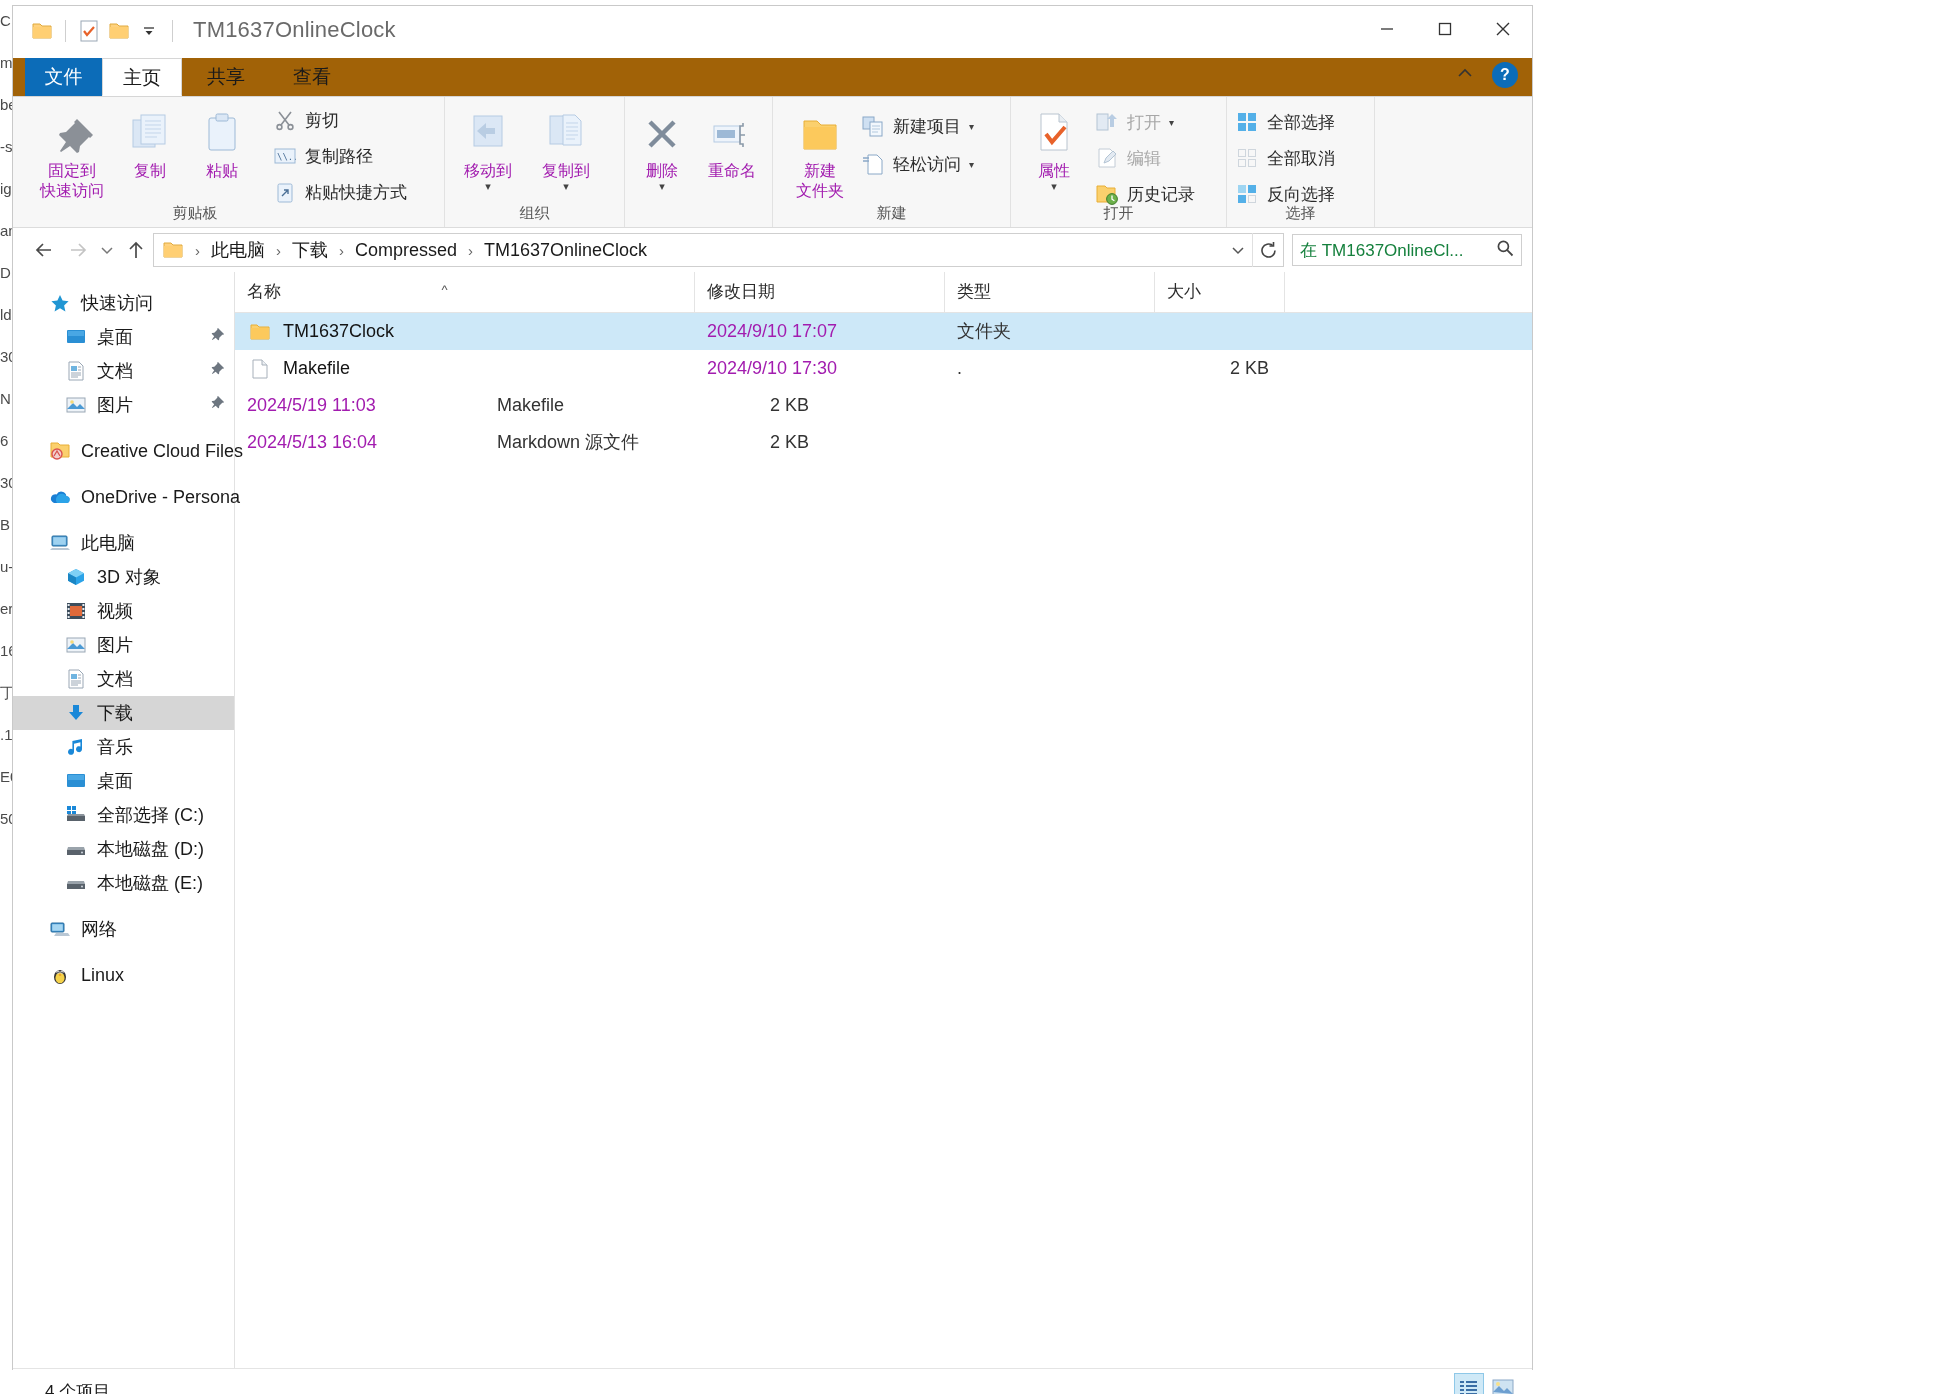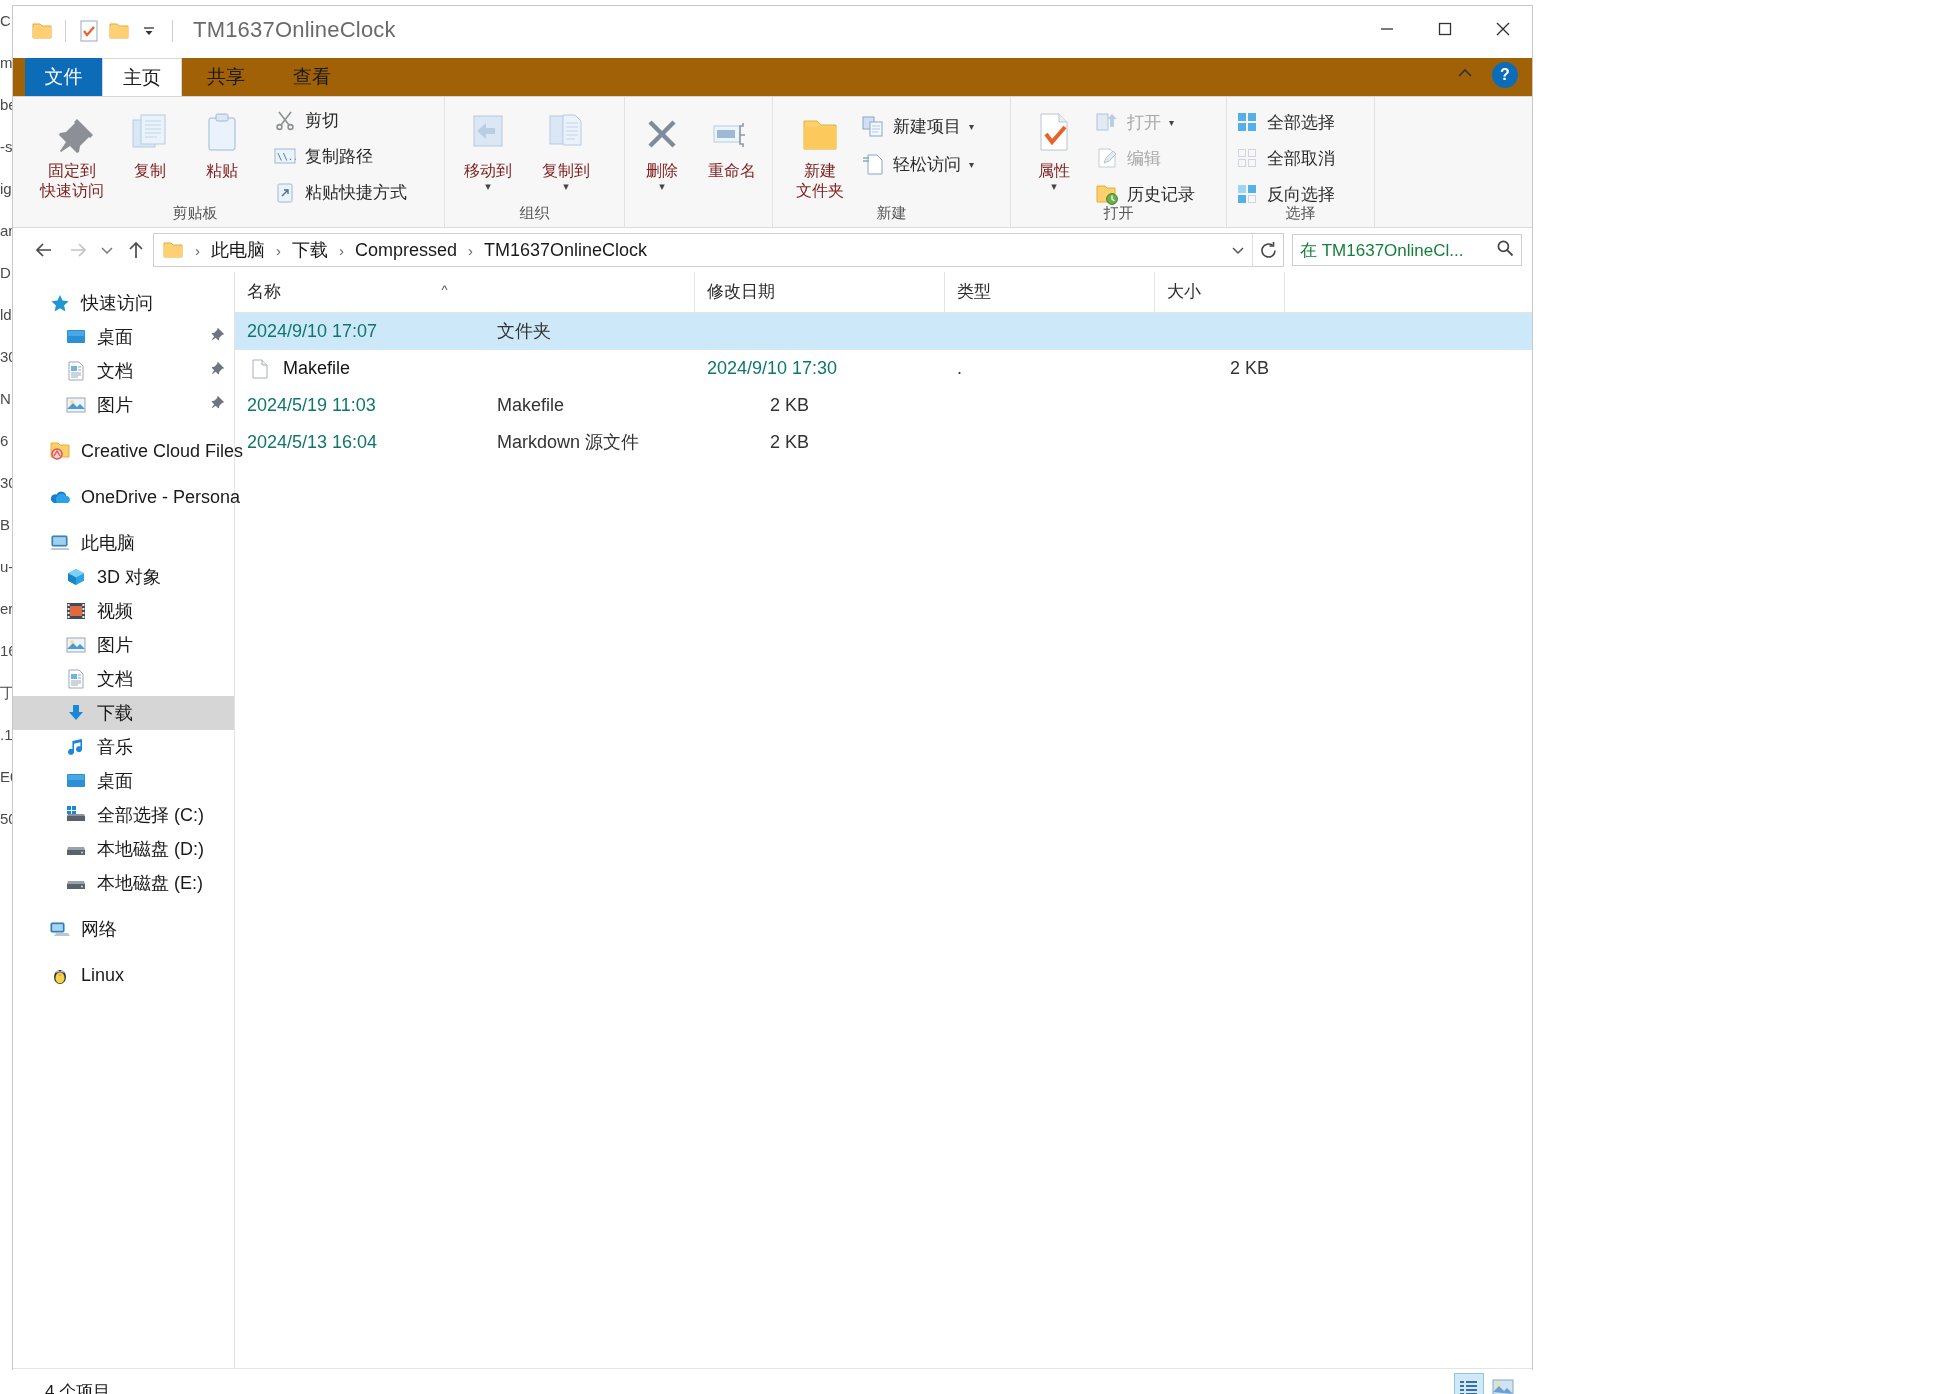--- a/index.html
+++ b/index.html
@@ -40,21 +40,21 @@
   .tabstrip .right-ic{position:absolute;right:14px;top:4px;display:flex;align-items:center;gap:16px;}
   .help-circle{width:26px;height:26px;border-radius:50%;background:#0c6cb8;color:#fff;font-size:16px;
                display:flex;align-items:center;justify-content:center;font-weight:bold;}
 
   
   .ribbon{position:relative;height:130px;background:#f7f7f7;border-bottom:1px solid #dcdcdc;}
   .rgroup{position:absolute;top:0;height:130px;border-right:1px solid #e2e2e2;box-sizing:border-box;}
   .rgroup .glabel{position:absolute;bottom:4px;left:0;width:100%;text-align:center;font-size:15px;color:#575757;}
   .bigbtn{position:absolute;top:6px;width:74px;text-align:center;cursor:default;}
   .bigbtn .bi{height:54px;display:flex;align-items:flex-end;justify-content:center;}
-  .bigbtn .bl{font-size:16px;color:#7f1d1d;line-height:20px;margin-top:4px;}
+  .bigbtn .bl{font-size:16px;color:#a21caf;line-height:20px;margin-top:4px;}
   .smallbtn{position:absolute;height:30px;display:flex;align-items:center;gap:8px;font-size:17px;color:#2b2b2b;}
   .smallbtn.dim{color:#a7a7a7;}
   .smallbtn .si{width:24px;height:24px;display:flex;align-items:center;justify-content:center;}
   .caret{font-size:10px;color:#444;}
   .caret-b{font-size:11px;color:#444;display:block;line-height:8px;margin-top:1px;}
 
   
   .addrrow{position:relative;height:44px;background:#fff;display:flex;align-items:center;}
   .nav-ic{width:34px;height:34px;display:flex;align-items:center;justify-content:center;color:#5a5a5a;}
   .nav-ic.dim{color:#c4c4c4;}
@@ -82,21 +82,21 @@
   .filepane{flex:1;position:relative;}
   .colhead{height:40px;border-bottom:1px solid #e4e4e4;display:flex;align-items:center;position:relative;}
   .col{font-size:17px;color:#2b2b2b;height:40px;line-height:40px;box-sizing:border-box;
        border-right:1px solid #e4e4e4;padding-left:12px;position:relative;}
   .sortmark{position:absolute;left:45%;top:-2px;font-size:13px;color:#555;}
   .row{height:37px;display:flex;align-items:center;font-size:18px;color:#141414;}
   .row.sel{background:#cde8f8;}
   .cell{height:37px;line-height:37px;box-sizing:border-box;overflow:hidden;white-space:nowrap;}
   .cell.name{display:flex;align-items:center;padding-left:12px;}
   .cell.name .fi{width:26px;display:flex;align-items:center;justify-content:center;margin-right:10px;}
-  .cell.date{color:#0f766e;padding-left:12px;}
+  .cell.date{color:#a21caf;padding-left:12px;}
   .cell.type{color:#333;padding-left:12px;}
   .cell.size{color:#333;text-align:right;padding-right:16px;}
 
   
   .statusbar{position:relative;height:44px;border-top:1px solid #e4e4e4;background:#fff;display:flex;align-items:center;}
   .status-text{font-size:17px;color:#1a1a1a;padding-left:32px;}
   .viewbtns{position:absolute;right:14px;top:4px;display:flex;gap:4px;}
   .vbtn{width:30px;height:30px;display:flex;align-items:center;justify-content:center;}
   .vbtn.active{background:#cfe9f7;border:1px solid #8ec8e8;box-sizing:border-box;}
 </style>
@@ -725,20 +725,29 @@
       </div>
     <div class="filepane">
       <div class="colhead" id="colhead">
           <div class="col" style="width: 460px;"><span class="sortmark">^</span><span>名称</span></div>
           <div class="col" style="width: 250px;"><span>修改日期</span></div>
           <div class="col" style="width: 210px;"><span>类型</span></div>
           <div class="col" style="width: 130px;"><span>大小</span></div>
         </div>
       <div id="filerows">
           <div class="row sel">
+            <div class="cell name" style="width:460px">
+              <span class="fi">
+                <svg width="22" height="20" viewBox="0 0 22 20">
+                  <path d="M2 3h6l2 2h10v12H2z" fill="#fbd06d" stroke="#e8ae37"></path>
+                  <path d="M2 6h18v11H2z" fill="#fcc95c"></path>
+                </svg>
+              </span>
+              <span>TM1637Clock</span>
+            </div>
             <div class="cell date" style="width:250px">2024/9/10 17:07</div>
             <div class="cell type" style="width:210px">文件夹</div>
             <div class="cell size" style="width:130px"></div>
           </div>
           <div class="row">
             <div class="cell name" style="width:460px">
               <span class="fi">
                 <svg width="22" height="20" viewBox="0 0 22 20">
                   <path d="M4 1h9l5 5v13H4z" fill="#fff" stroke="#a7b0ba"></path>
                   <path d="M13 1v5h5" fill="#eceff3" stroke="#a7b0ba"></path>

